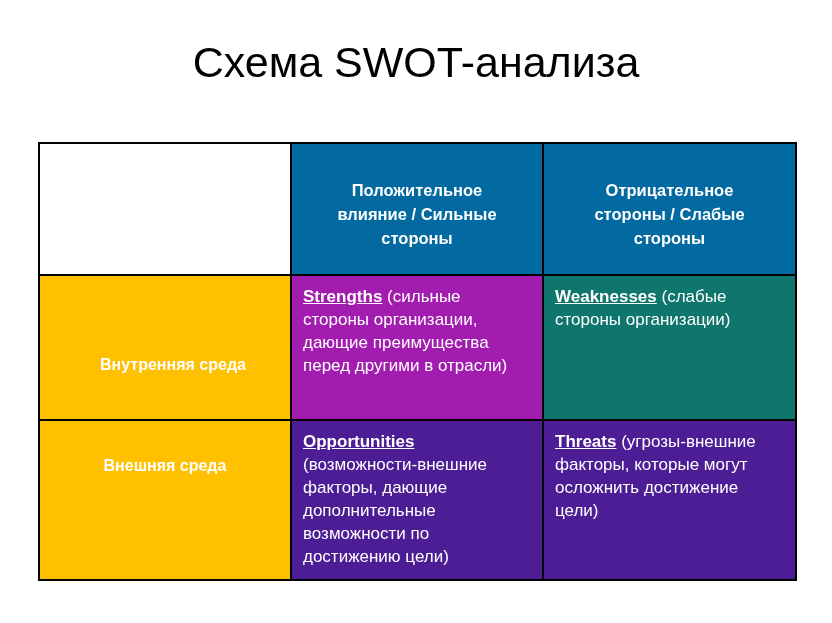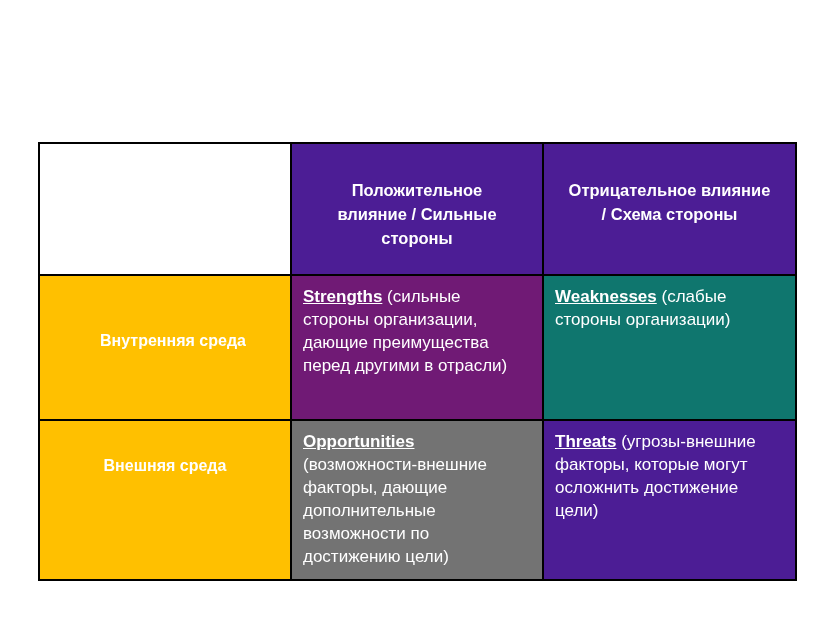--- a/index.html
+++ b/index.html
@@ -52,21 +52,21 @@
     padding: 10px 11px 8px 11px;
     box-sizing: border-box;
   }
 
   
   .row-head td { height: 130px; }
   .cell-empty {
     background: #ffffff;
   }
   .cell-head {
-    background: #4c1d95;
+    background: #0369a1;
   }
   .head-text {
     color: #ffffff;
     font-size: 16.5px;
     font-weight: bold;
     text-align: center;
     line-height: 1.45;
     padding: 0 24px;
     display: block;
     margin-top: 35px;
@@ -76,64 +76,65 @@
   .cell-env {
     background: #ffc000;
     text-align: center;
   }
   .env-text {
     color: #ffffff;
     font-size: 16px;
     font-weight: bold;
     display: block;
   }
-  .row-internal .env-text { margin-top: 56px; padding-left: 16px; }
+  .row-internal .env-text { margin-top: 80px; padding-left: 16px; }
   .row-external .env-text { margin-top: 36px; }
 
   
   .row-internal td { height: 143px; }
   .row-external td { height: 158px; }
 
-  .cell-strengths { background: #701a75; }
+  .cell-strengths { background: #a21caf; }
   .cell-weaknesses { background: #0f766e; }
-  .cell-opportunities { background: #737373; }
+  .cell-opportunities { background: #4c1d95; }
   .cell-threats { background: #4c1d95; }
 
   .body-text {
     color: #ffffff;
     font-size: 17px;
     line-height: 1.35;
   }
   .term {
     font-weight: bold;
     text-decoration: underline;
   }
 </style>
 </head>
 <body>
 
 <div class="slide">
 
+  <div class="slide-title">Схема SWOT-анализа</div>
 
   <table class="swot-table">
     <colgroup>
       <col class="col-label">
       <col class="col-pos">
       <col class="col-neg">
     </colgroup>
     <tbody>
       <tr class="row-head">
         <td class="cell-empty">
           <div class="cell-inner"><span></span></div>
         </td>
         <td class="cell-head">
           <span class="head-text">Положительное влияние / Сильные стороны</span>
         </td>
         <td class="cell-head">
-          <span class="head-text">Отрицательное влияние / Схема стороны</span>
+          <span class="head-text">Отрицательное стороны / Слабые стороны</span>
         </td>
       </tr>
 
       <tr class="row-internal">
         <td class="cell-env">
           <span class="env-text">Внутренняя среда</span>
         </td>
         <td class="cell-strengths">
           <div class="cell-inner body-text">
             <span class="term">Strengths</span><span> (сильные стороны организации, дающие преимущества перед другими в отрасли)</span>

